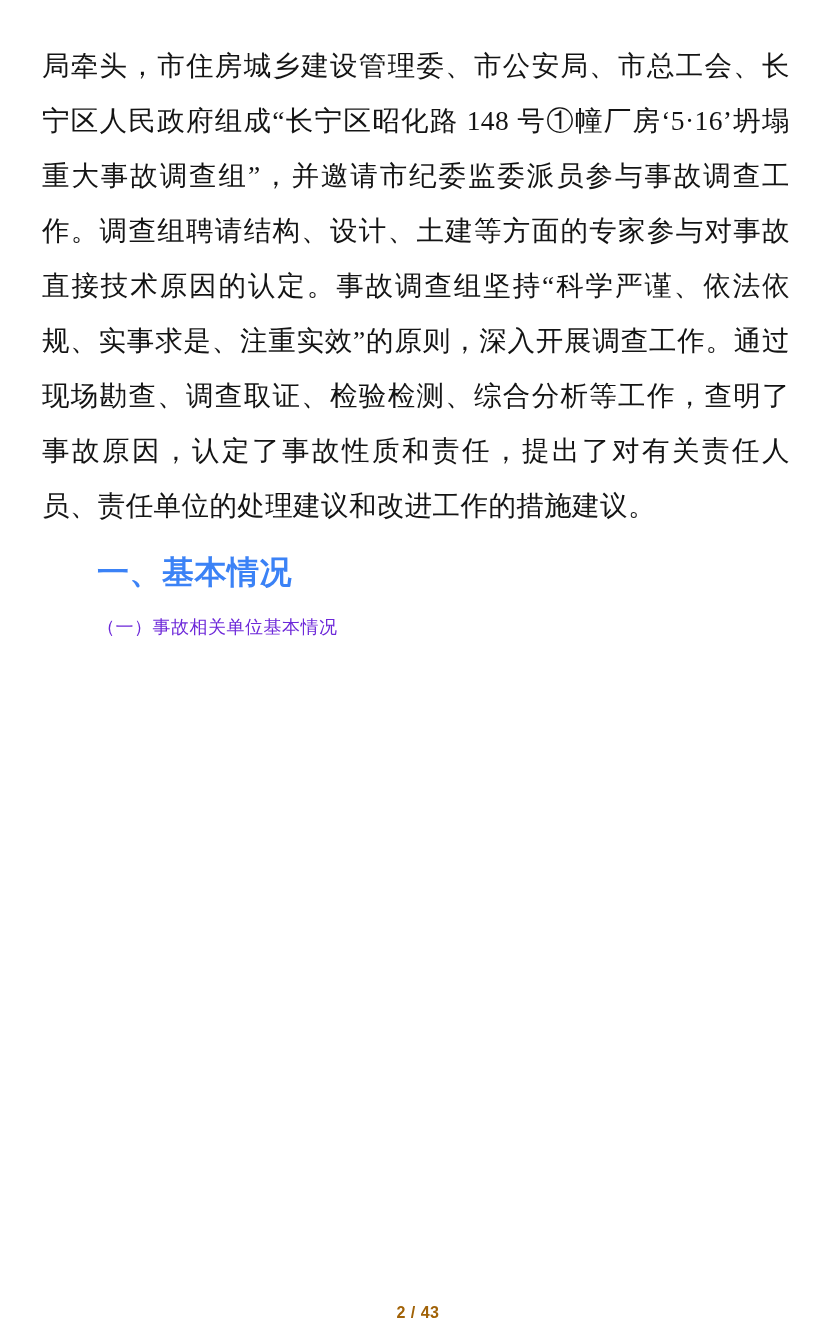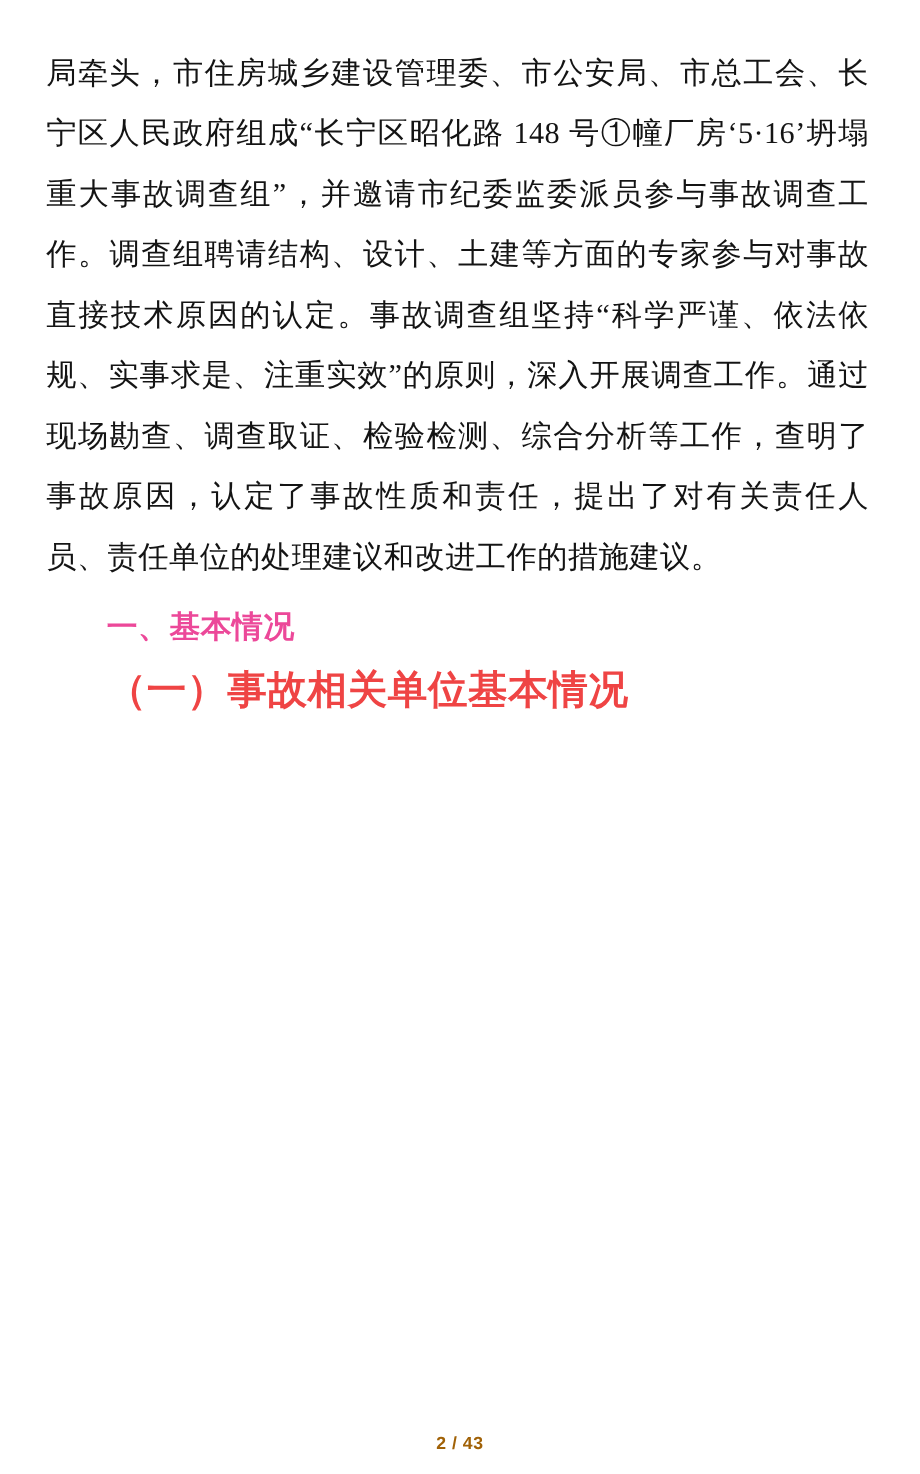--- a/index.html
+++ b/index.html
@@ -33,36 +33,35 @@
   }
   .para {
     margin: 0;
     text-indent: 55px;
   }
   .para.no-indent {
     text-indent: 0;
   }
   .heading-1 {
     margin: 12px 0 0 0;
-    font-size: 28px;
+    font-size: 32px;
     line-height: 55px;
     font-weight: bold;
     text-indent: 55px;
     letter-spacing: 0.5px;
-    color: #ec4899;
-    font-family: Liberation Mono, monospace;
+    color: #3b82f6;
   }
   .heading-2 {
     margin: 0;
-    font-size: 36px;
+    font-size: 18px;
     line-height: 55px;
-    font-weight: bold;
+    font-weight: normal;
     text-indent: 55px;
     letter-spacing: 0.5px;
-    color: #ef4444;
+    color: #6d28d9;
   }
   .footer {
     position: absolute;
     left: 0;
     right: 0;
     bottom: 18px;
     text-align: center;
     font-family: "Liberation Sans", sans-serif;
     font-size: 16px;
     font-weight: bold;

